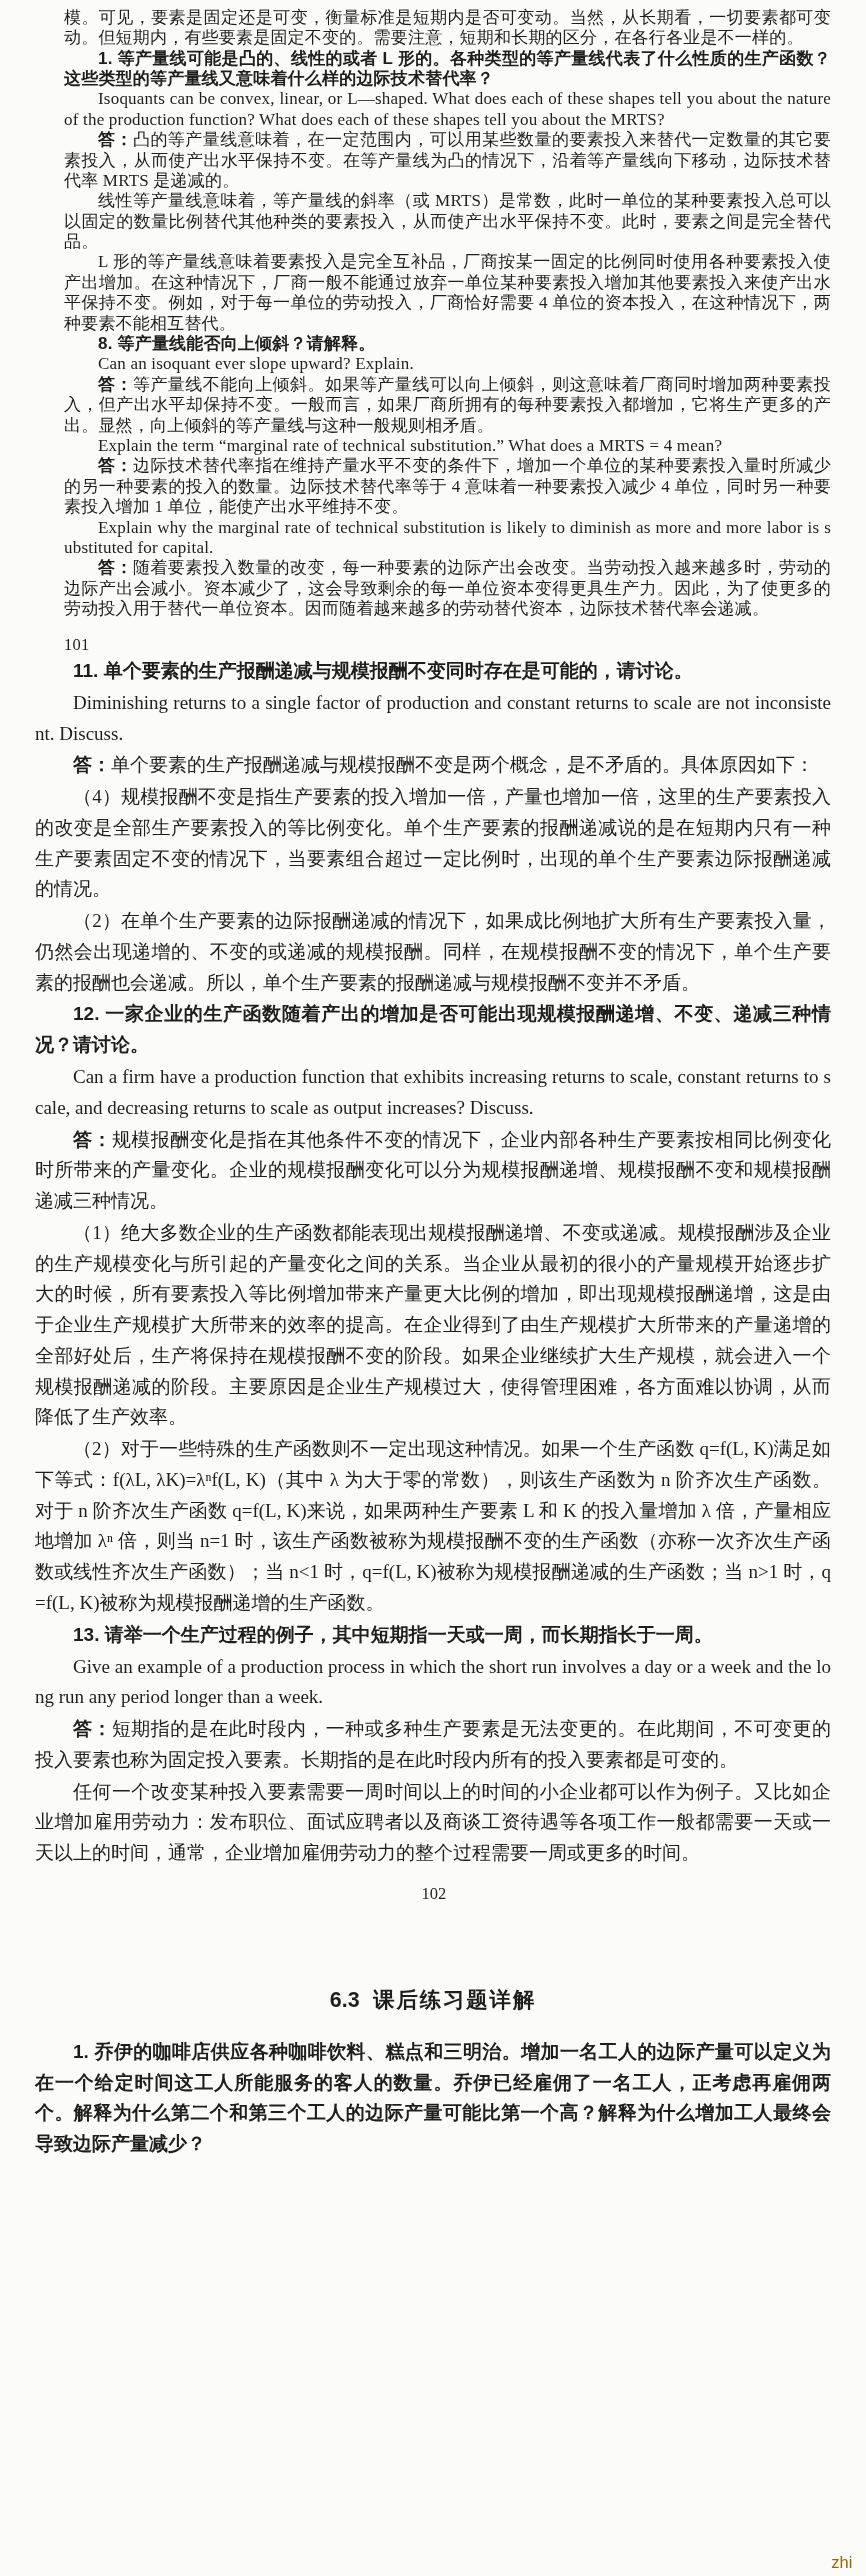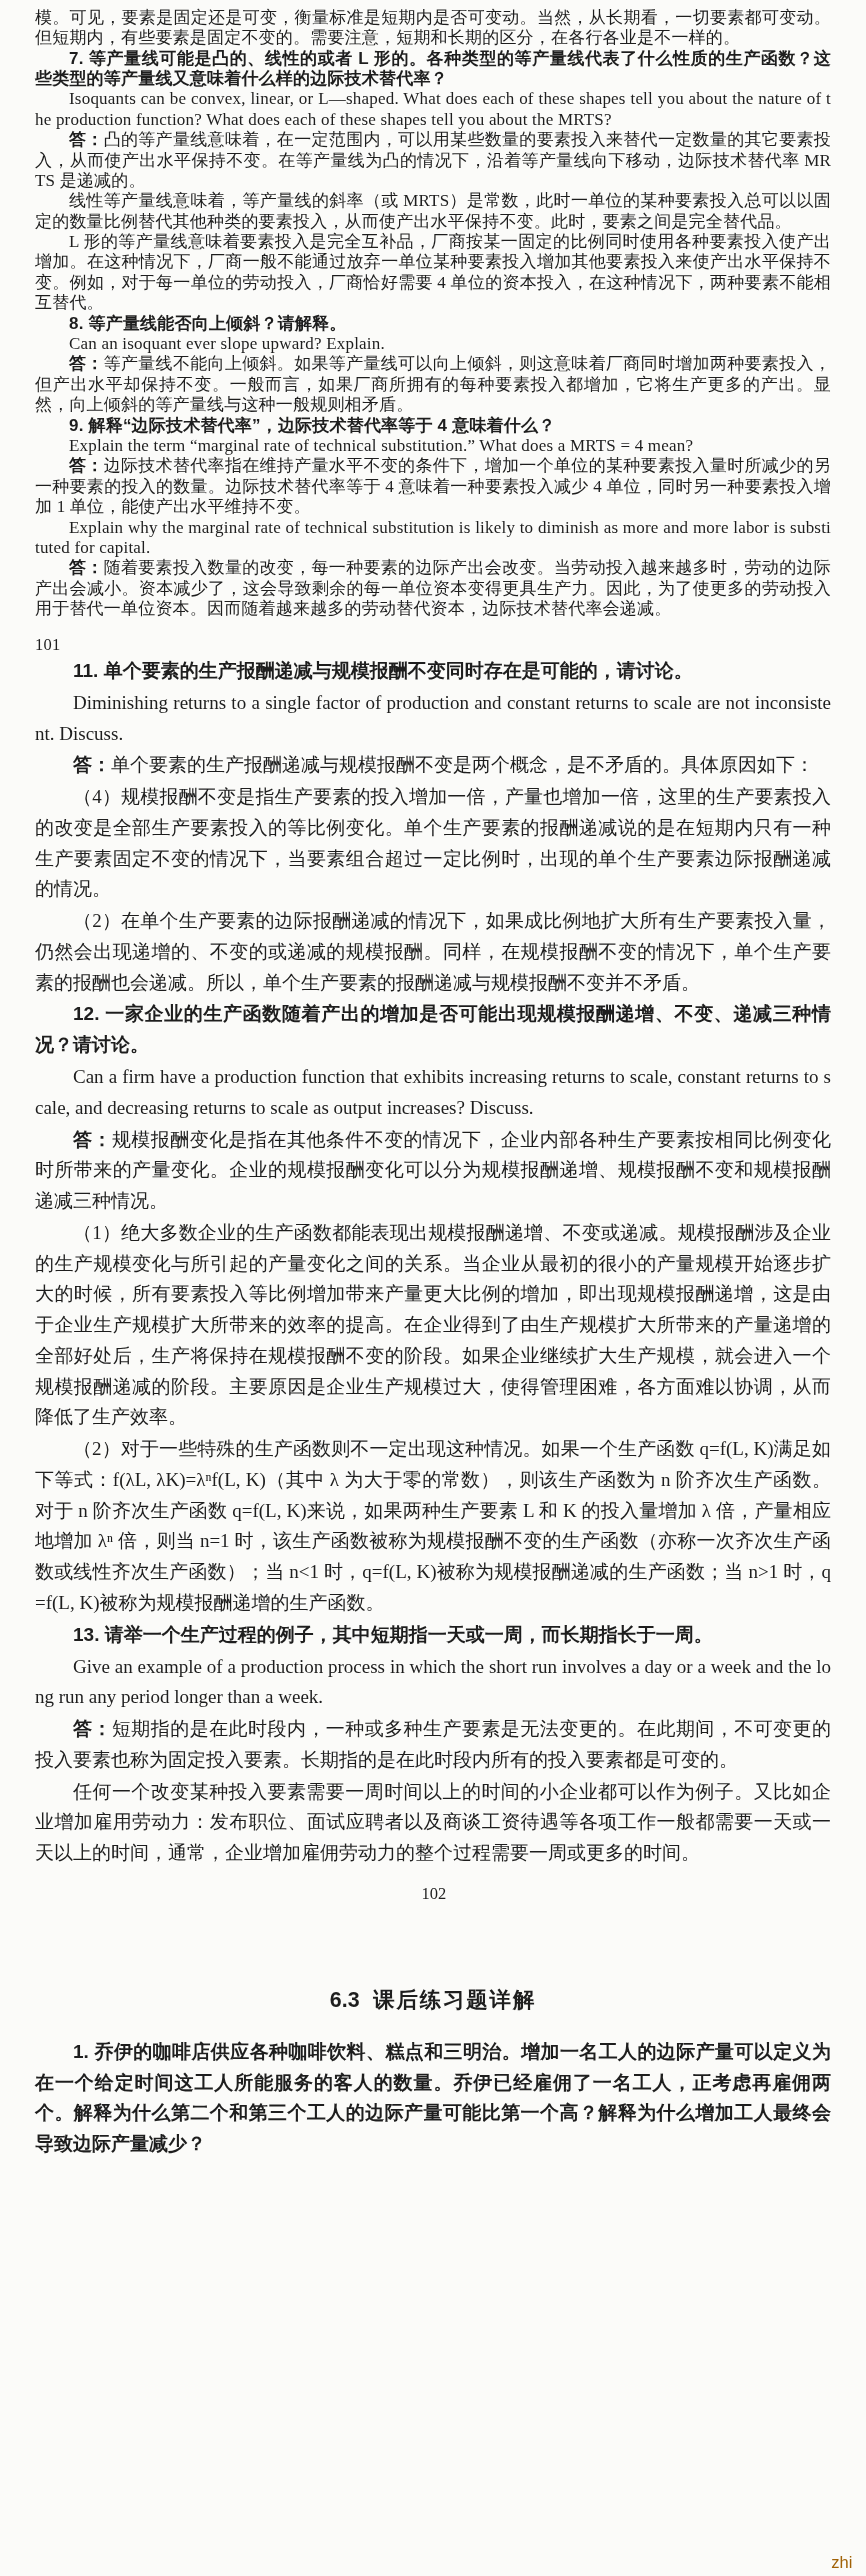--- a/index.html
+++ b/index.html
@@ -16,21 +16,21 @@
 
   .blk {
     margin: 0;
     text-align: justify;
     word-break: break-all;
   }
   .indent { text-indent: 2em; }
 
   
   .pg1 .blk { font-size: 17px; line-height: 1.2; }
-  .pg1 { letter-spacing: 0.2px; }
+  .pg1 { letter-spacing: 0.2px; margin-left: 29px; }
 
   
   .pg2 { }
   .pg2 .blk { font-size: 19px; line-height: 1.62; margin: 1px 0; }
 
   
   .pg3 { margin-top: 81px; }
   .pg3 .blk { font-size: 19px; line-height: 1.6; }
 
   
@@ -74,31 +74,30 @@
   }
 </style>
 </head>
 <body>
 
 <div class="sheet">
 
   <section class="pg pg1">
     <p class="blk">模。可见，要素是固定还是可变，衡量标准是短期内是否可变动。当然，从长期看，一切要素都可变动。但短期内，有些要素是固定不变的。需要注意，短期和长期的区分，在各行各业是不一样的。</p>
 
-    <p class="blk indent q">7. 等产量线可能是凸的、线性的或者 L 形的。各种类型的等产量线代表了什么性质的生产函数？这些类型的等产量线又意味着什么样的边际技术替代率？</p>
+    <p class="blk indent q">1. 等产量线可能是凸的、线性的或者 L 形的。各种类型的等产量线代表了什么性质的生产函数？这些类型的等产量线又意味着什么样的边际技术替代率？</p>
     <p class="blk indent en">Isoquants can be convex, linear, or L—shaped. What does each of these shapes tell you about the nature of the production function? What does each of these shapes tell you about the MRTS?</p>
     <p class="blk indent"><b class="ans-label">答：</b><span>凸的等产量线意味着，在一定范围内，可以用某些数量的要素投入来替代一定数量的其它要素投入，从而使产出水平保持不变。在等产量线为凸的情况下，沿着等产量线向下移动，边际技术替代率 MRTS 是递减的。</span></p>
     <p class="blk indent">线性等产量线意味着，等产量线的斜率（或 MRTS）是常数，此时一单位的某种要素投入总可以以固定的数量比例替代其他种类的要素投入，从而使产出水平保持不变。此时，要素之间是完全替代品。</p>
     <p class="blk indent">L 形的等产量线意味着要素投入是完全互补品，厂商按某一固定的比例同时使用各种要素投入使产出增加。在这种情况下，厂商一般不能通过放弃一单位某种要素投入增加其他要素投入来使产出水平保持不变。例如，对于每一单位的劳动投入，厂商恰好需要 4 单位的资本投入，在这种情况下，两种要素不能相互替代。</p>
 
     <p class="blk indent q">8. 等产量线能否向上倾斜？请解释。</p>
     <p class="blk indent en">Can an isoquant ever slope upward? Explain.</p>
     <p class="blk indent"><b class="ans-label">答：</b><span>等产量线不能向上倾斜。如果等产量线可以向上倾斜，则这意味着厂商同时增加两种要素投入，但产出水平却保持不变。一般而言，如果厂商所拥有的每种要素投入都增加，它将生产更多的产出。显然，向上倾斜的等产量线与这种一般规则相矛盾。</span></p>
 
-    <p class="blk indent q">9. 解释“边际技术替代率”，边际技术替代率等于 4 意味着什么？</p>
     <p class="blk indent en">Explain the term “marginal rate of technical substitution.” What does a MRTS = 4 mean?</p>
     <p class="blk indent"><b class="ans-label">答：</b><span>边际技术替代率指在维持产量水平不变的条件下，增加一个单位的某种要素投入量时所减少的另一种要素的投入的数量。边际技术替代率等于 4 意味着一种要素投入减少 4 单位，同时另一种要素投入增加 1 单位，能使产出水平维持不变。</span></p>
 
     <p class="blk indent en">Explain why the marginal rate of technical substitution is likely to diminish as more and more labor is substituted for capital.</p>
     <p class="blk indent"><b class="ans-label">答：</b><span>随着要素投入数量的改变，每一种要素的边际产出会改变。当劳动投入越来越多时，劳动的边际产出会减小。资本减少了，这会导致剩余的每一单位资本变得更具生产力。因此，为了使更多的劳动投入用于替代一单位资本。因而随着越来越多的劳动替代资本，边际技术替代率会递减。</span></p>
 
     <div class="pageno right">101</div>
   </section>
 
   <section class="pg pg2">

